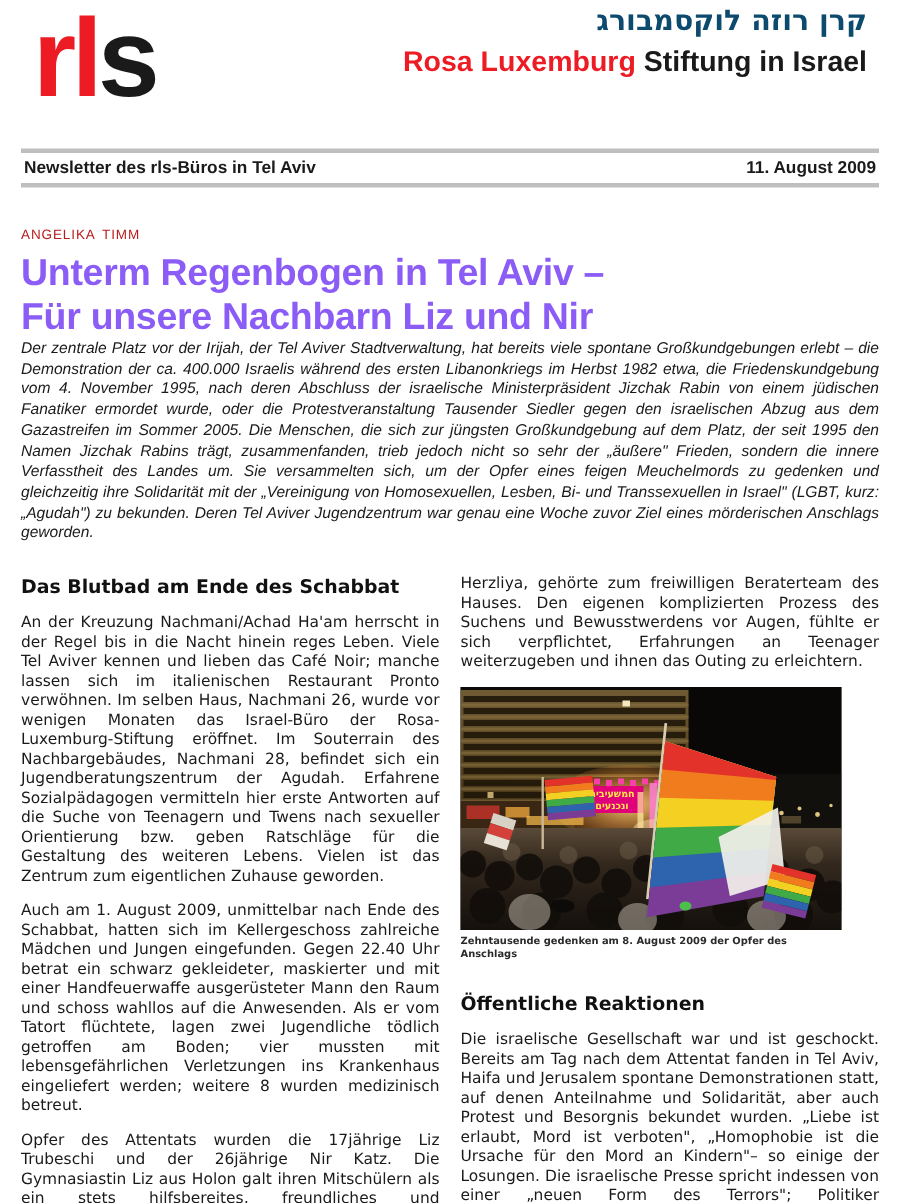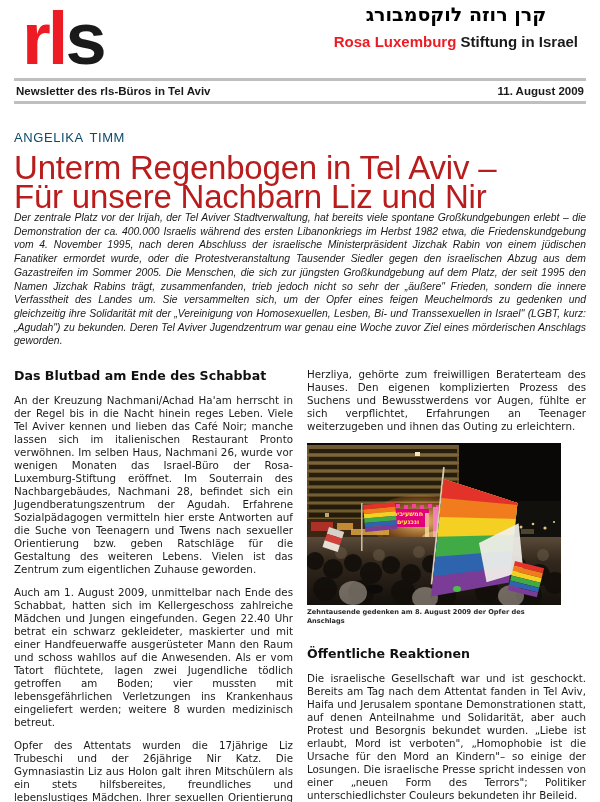--- a/index.html
+++ b/index.html
@@ -19,21 +19,21 @@
     width: 600px;
     height: 802px;
     position: relative;
     box-sizing: border-box;
     padding: 0 14px;
   }
 
   
   .masthead {
     position: relative;
-    height: 78px;
+    height: 99px;
   }
   .logo {
     position: absolute;
     left: 8px;
     top: 2px;
     font-family: "Liberation Sans", sans-serif;
     font-weight: bold;
     font-size: 74px;
     line-height: 74px;
     letter-spacing: -3px;
@@ -46,34 +46,33 @@
     position: absolute;
     right: 8px;
     top: 3px;
     text-align: right;
   }
   .brand .heb {
     font-family: "DejaVu Sans", sans-serif;
     font-weight: bold;
     font-size: 19px;
     line-height: 23px;
-    color: #000000;
+    color: #0c4a6e;
     direction: rtl;
-    text-align: center;
   }
   .brand .ara {
     font-family: "DejaVu Sans", sans-serif;
     font-size: 18px;
     line-height: 23px;
     color: #1a1a1a;
     direction: rtl;
     margin-top: 1px;
   }
   .brand .lat {
-    font-size: 15px;
+    font-size: 19px;
     line-height: 24px;
     font-weight: bold;
     margin-top: 4px;
     white-space: nowrap;
   }
   .brand .lat .red { color: #ed1c24; }
   .brand .lat .blk { color: #1a1a1a; }
 
   .rule-top {
     height: 3px;
@@ -90,32 +89,32 @@
     padding: 4px 2px 4px 2px;
   }
   .rule-bot {
     height: 3px;
     background: #bfbfbf;
   }
 
   
   .author {
     margin-top: 22px;
-    font-size: 18px;
+    font-size: 13px;
     letter-spacing: 0.6px;
-    color: #0c4a6e;
+    color: #b91c1c;
     font-variant: small-caps;
     text-transform: lowercase;
   }
   .headline {
     margin-top: 6px;
-    font-size: 33px;
+    font-size: 25px;
     line-height: 29px;
-    font-weight: normal;
-    color: #b91c1c;
+    font-weight: bold;
+    color: #8b5cf6;
     letter-spacing: -0.2px;
   }
 
   
   .lead {
     margin-top: 0;
     font-size: 10.4px;
     line-height: 13.7px;
     font-style: italic;
     text-align: justify;

